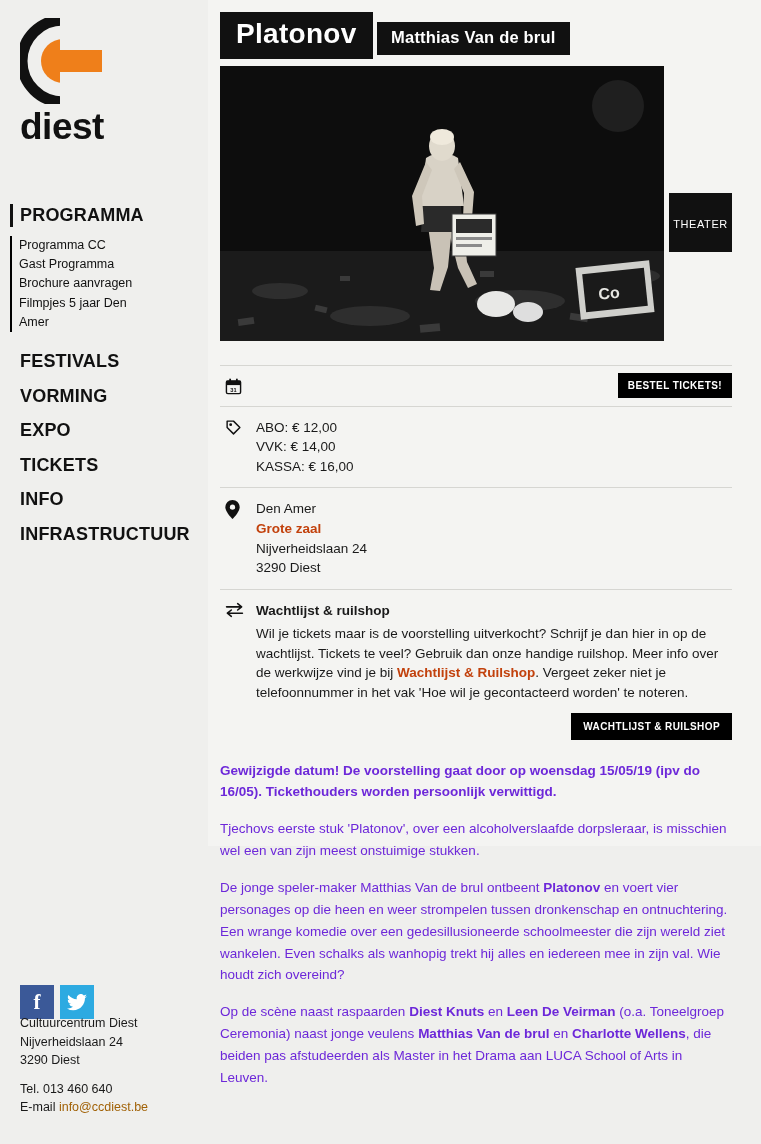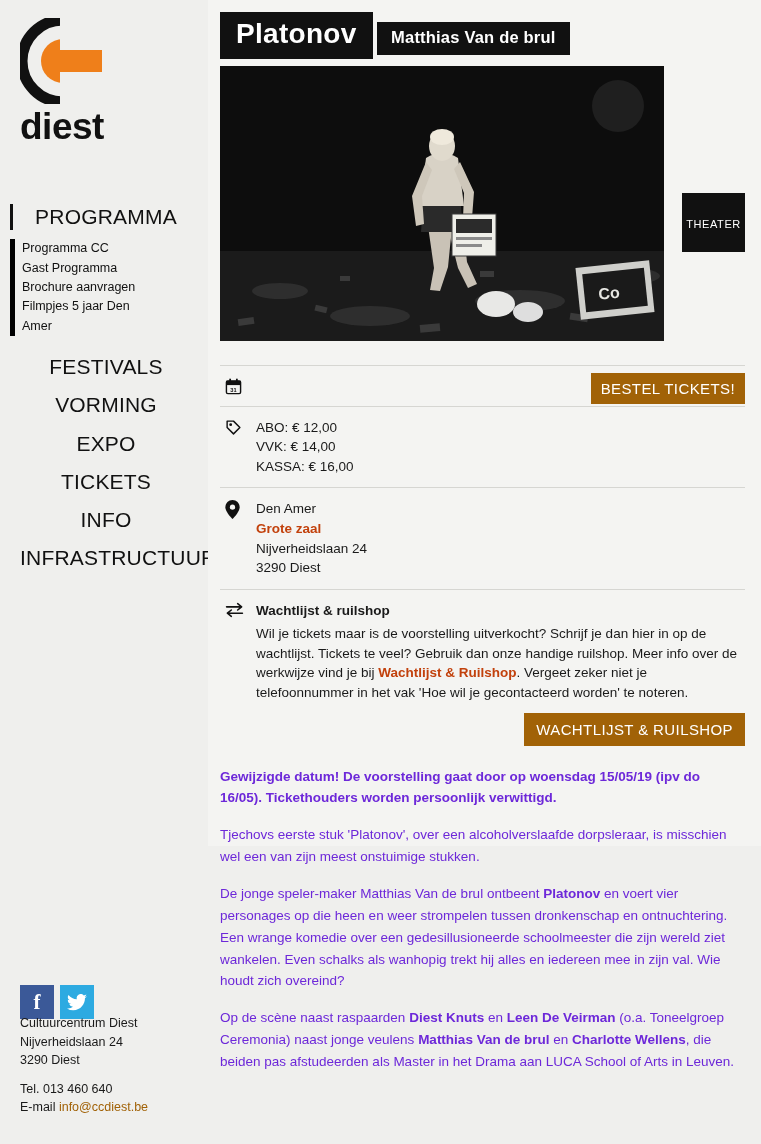--- a/index.html
+++ b/index.html
@@ -40,39 +40,38 @@
     letter-spacing: -0.5px;
     line-height: 1;
     margin-top: 4px;
     color: #111;
   }
 
   .nav-primary {
     margin-top: 4px;
   }
   .nav-main-item {
-    font-size: 21px;
-    font-weight: normal;
+    font-size: 18px;
+    font-weight: bold;
     letter-spacing: 0.2px;
     color: #111;
     margin-bottom: 9px;
     line-height: 1.25;
     cursor: pointer;
-    text-align: center;
   }
   .nav-main-item.active {
     border-left: 3px solid #111;
     padding-left: 7px;
     margin-left: -10px;
   }
   .subnav {
     margin: 0 0 18px 0;
     padding: 0;
     list-style: none;
-    border-left: 5px solid #000000;
+    border-left: 2px solid #000000;
     padding-left: 7px;
     margin-left: -10px;
   }
   .subnav li {
     font-size: 12.5px;
     line-height: 1.55;
     color: #111;
     cursor: pointer;
   }
   .nav-spaced { margin-bottom: 12px; }
@@ -107,21 +106,21 @@
   .foot-addr .gap { display: block; height: 11px; }
   .foot-addr a { color: #a16207; text-decoration: none; }
 
   
   .main {
     position: absolute;
     left: 208px; top: 0;
     width: 553px;
     height: 846px;
     background: #f4f4f2;
-    padding: 12px 16px 0 12px;
+    padding: 12px 29px 0 12px;
   }
 
   .title-block { position: relative; }
   .title-tag {
     display: inline-block;
     background: #111;
     color: #fff;
     font-size: 28px;
     font-weight: bold;
     padding: 7px 16px 9px 16px;
@@ -190,24 +189,24 @@
   }
   .info-body {
     flex: 1 1 auto;
     font-size: 13.5px;
     line-height: 1.45;
     color: #1a1a1a;
   }
   .info-body .orange { color: #c2410c; font-weight: bold; }
   .info-title { font-weight: bold; font-size: 13.5px; margin-bottom: 4px; }
   .black-btn {
-    background: #a16207;
+    background: #000000;
     color: #fff;
-    font-size: 15px;
-    font-weight: normal;
+    font-size: 10px;
+    font-weight: bold;
     letter-spacing: 0.4px;
     padding: 7px 10px;
     display: inline-block;
     cursor: pointer;
     white-space: nowrap;
   }
   .btn-right {
     position: absolute;
     right: 0;
     top: 7px;

